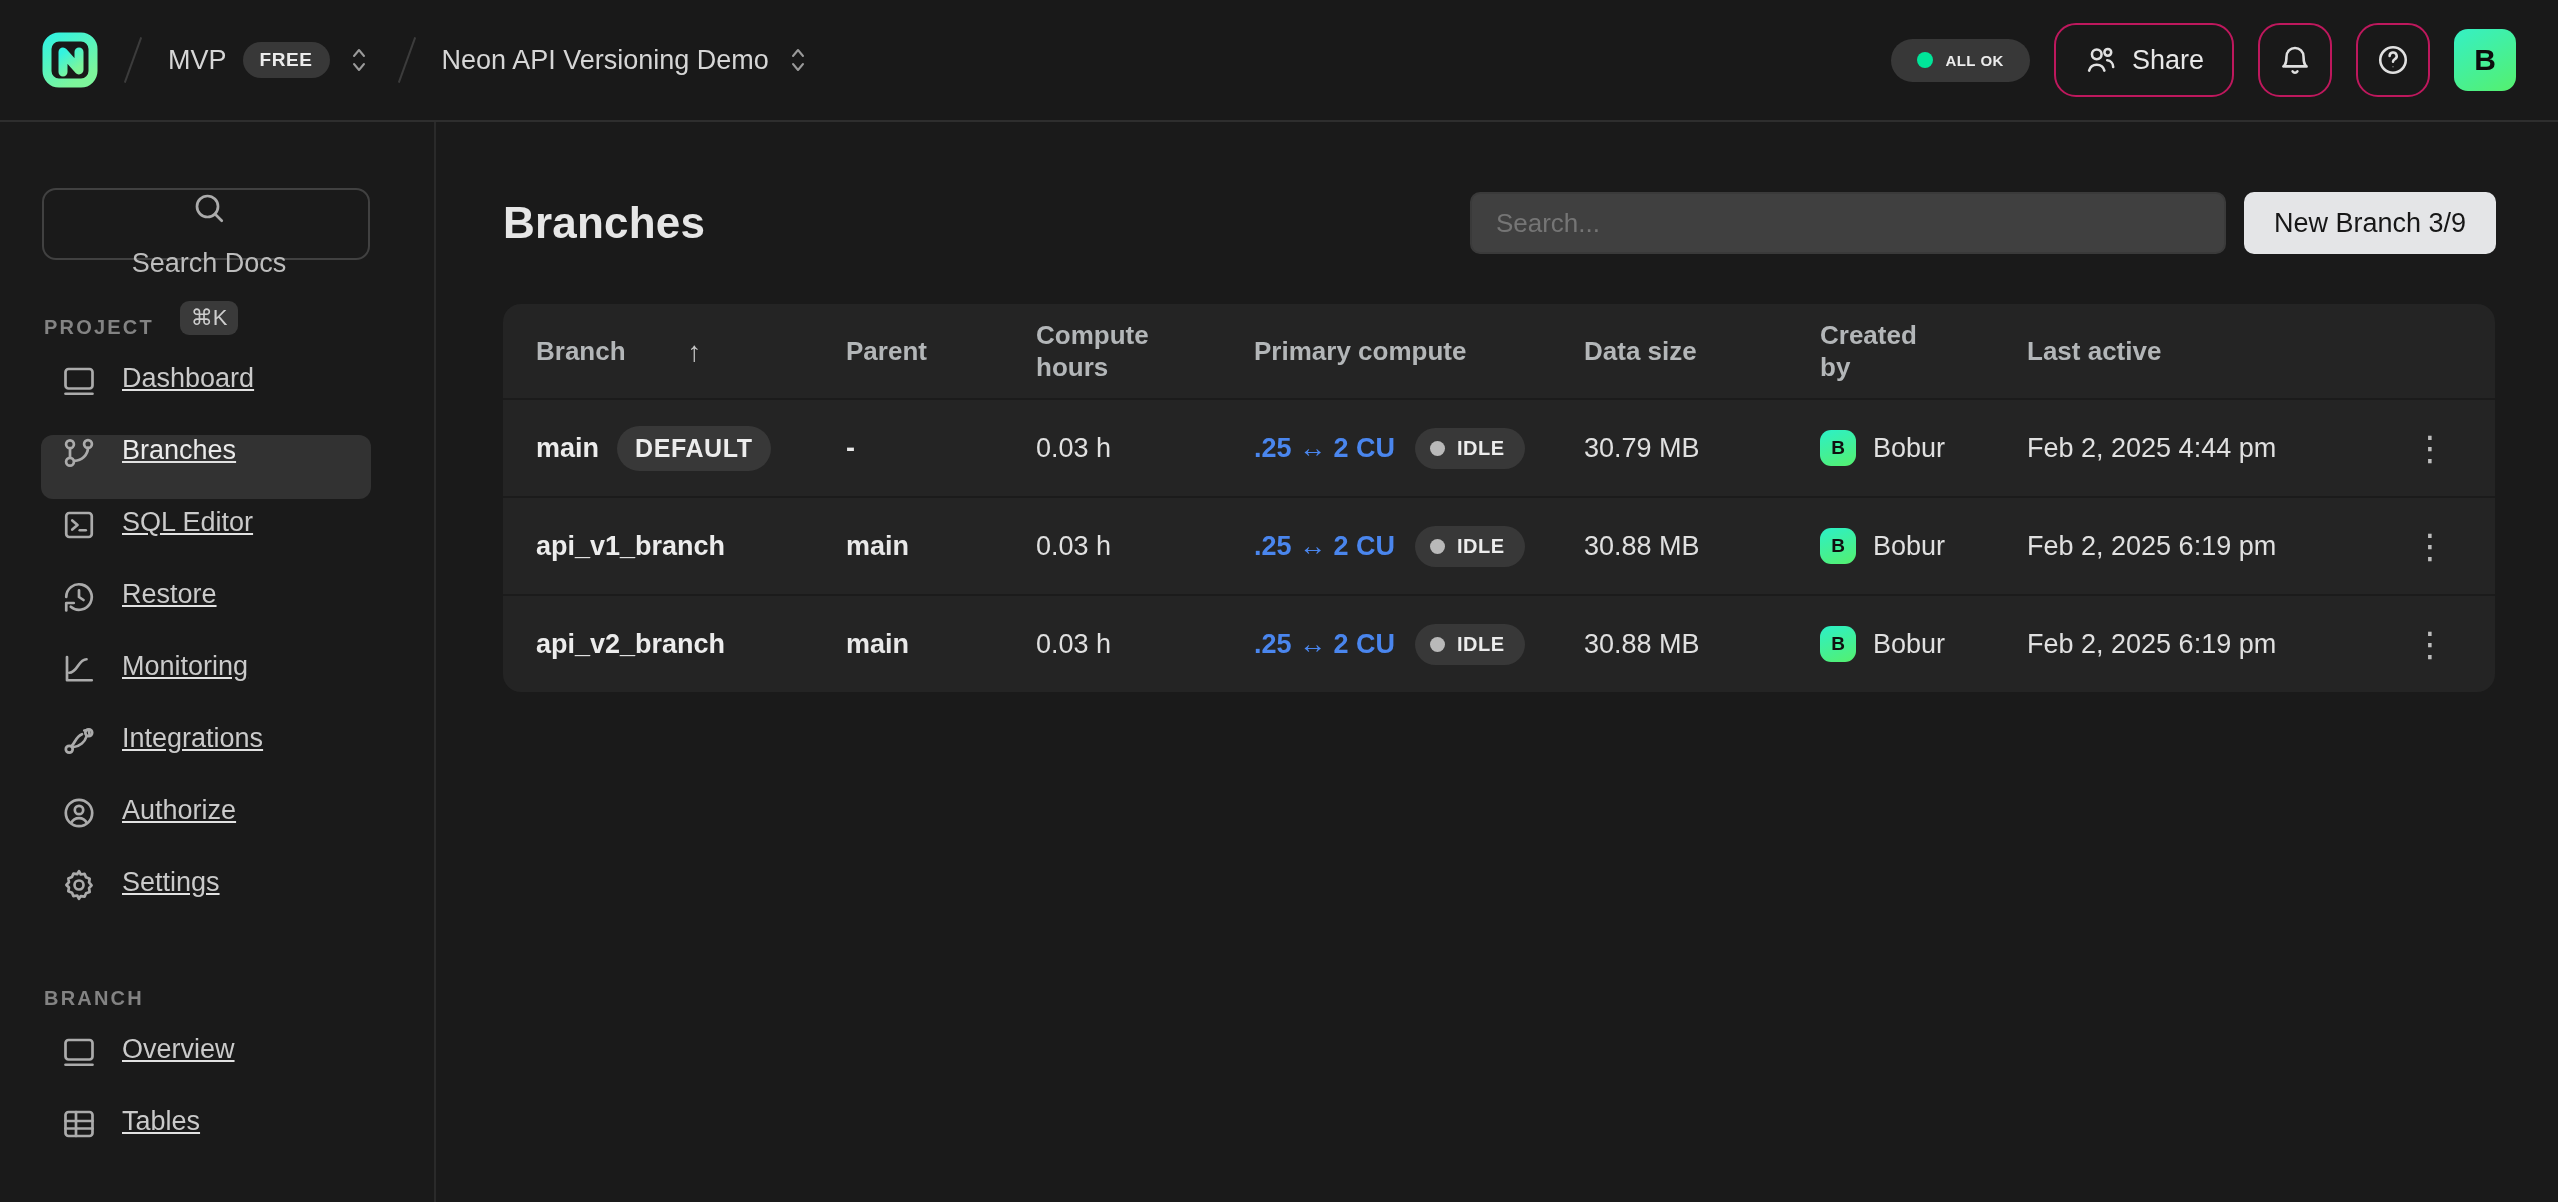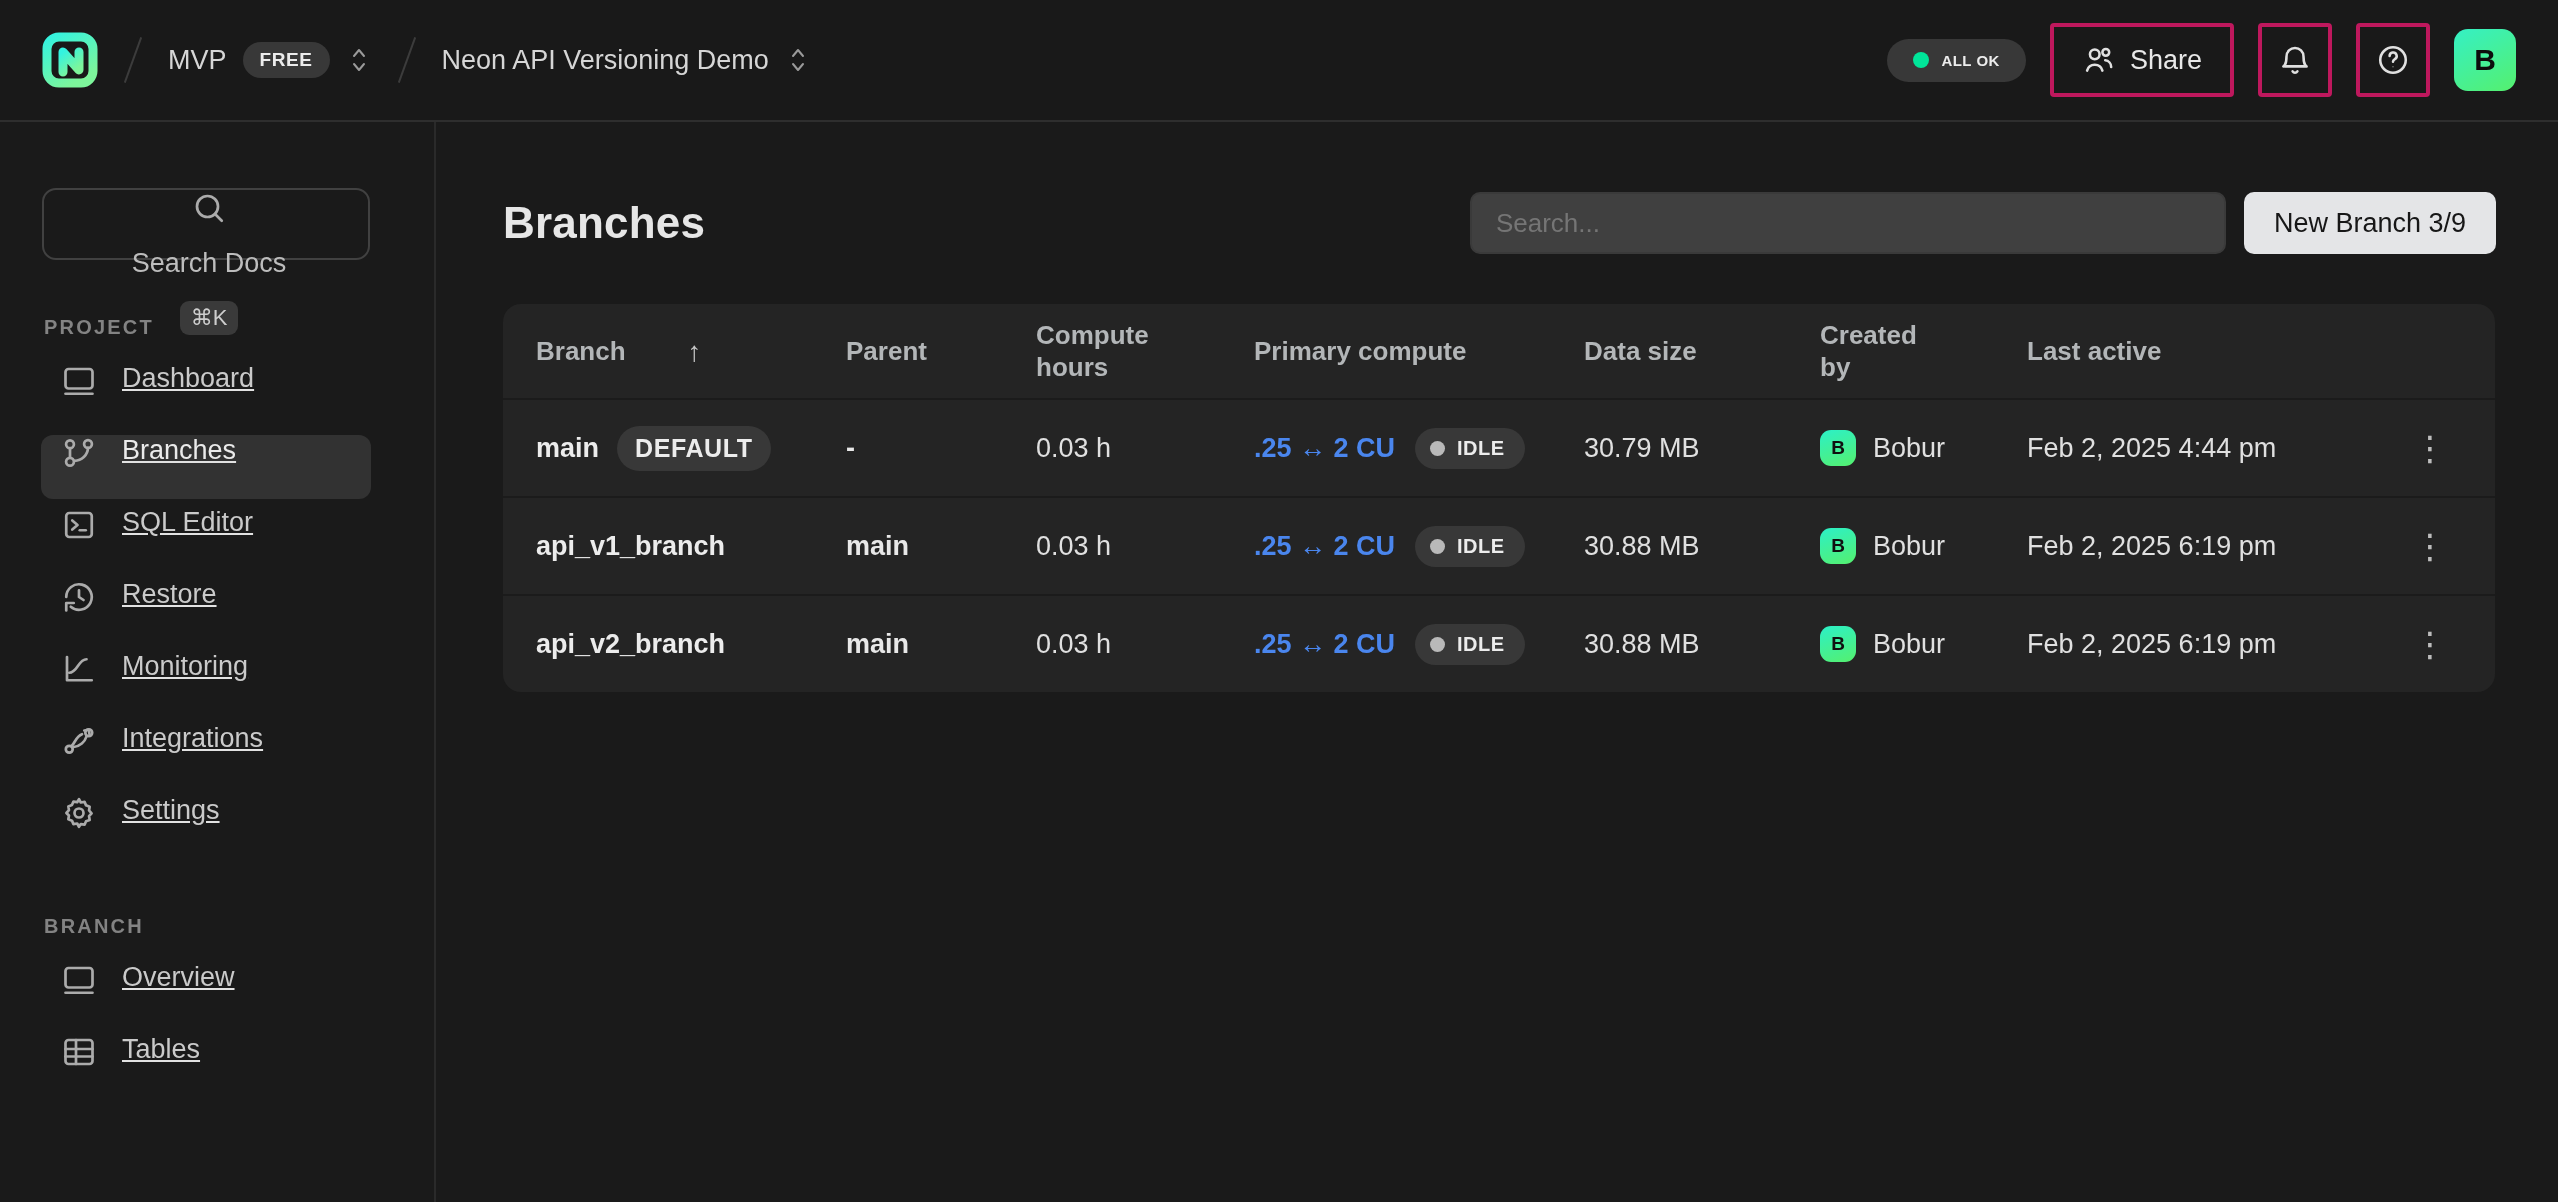--- a/index.html
+++ b/index.html
@@ -27,21 +27,21 @@
   }
   .plan-pill { font-size:19px; letter-spacing:.6px; padding:7px 17px; }
   .updown { width:26px; height:34px; stroke:#9a9a9a; fill:none; stroke-width:2; stroke-linecap:round; stroke-linejoin:round; cursor:pointer; }
   .crumb-group { display:flex; align-items:center; gap:16px; cursor:pointer; }
 
   .topbar-right { margin-left:auto; display:flex; align-items:center; gap:24px; }
   .status-pill { font-size:15px; padding:13px 26px; letter-spacing:.5px; cursor:pointer; }
   .status-dot { width:16px; height:16px; border-radius:50%; background:#00e599; }
   .tb-btn {
     display:flex; align-items:center; justify-content:center; gap:14px;
-    height:74px; border:4px solid #be185d; border-radius:4px;
+    height:74px; border:2px solid #be185d; border-radius:22px;
     background:transparent; color:#e8e8e8; font-size:27px; cursor:pointer;text-align:right;
   }
   .share-btn { padding:0 28px; }
   .icon-btn { width:74px; }
   .tb-icon { width:34px; height:34px; stroke:#e0e0e0; fill:none; stroke-width:1.8; stroke-linecap:round; stroke-linejoin:round; }
   .avatar {
     width:62px; height:62px; border-radius:14px;
     background:linear-gradient(150deg,#35f0c5 0%,#55f06e 100%);
     display:flex; align-items:center; justify-content:center;
     color:#0d0d0d; font-size:30px; font-weight:bold; cursor:pointer;
@@ -242,20 +242,28 @@
           <circle cx="5.5" cy="17.5" r="2.3"></circle>
           <circle cx="18.5" cy="6.5" r="2.3"></circle>
           <path d="M7 15.5C9.5 13 10 9 14 7.5"></path>
           <path d="M17 9c-1 3.5-4.5 6.5-8.5 7"></path>
           <path d="m15.5 5 3-.5.5 3"></path>
         </svg>
       <span class="nav-label">Integrations</span>
     </div>
     <div class="nav-item">
       <svg class="side-icon" viewBox="0 0 24 24">
+          <circle cx="12" cy="12" r="8.8"></circle>
+          <circle cx="12" cy="10" r="2.8"></circle>
+          <path d="M6.8 18.6a5.8 5.8 0 0 1 10.4 0"></path>
+        </svg>
+      <span class="nav-label">Authorize</span>
+    </div>
+    <div class="nav-item">
+      <svg class="side-icon" viewBox="0 0 24 24">
           <circle cx="12" cy="12" r="3"></circle>
           <path d="M12 2.8l1.2 2.2 2.5-.4 1 2.3 2.4.9-.4 2.5 1.7 1.9-1.7 1.9.4 2.5-2.4.9-1 2.3-2.5-.4L12 21.2l-1.2-2.2-2.5.4-1-2.3-2.4-.9.4-2.5L3.6 12l1.7-1.9-.4-2.5 2.4-.9 1-2.3 2.5.4z"></path>
         </svg>
       <span class="nav-label">Settings</span>
     </div>
 
     <div class="section-label">BRANCH</div>
 
     <div class="nav-item">
       <svg class="side-icon" viewBox="0 0 24 24">

